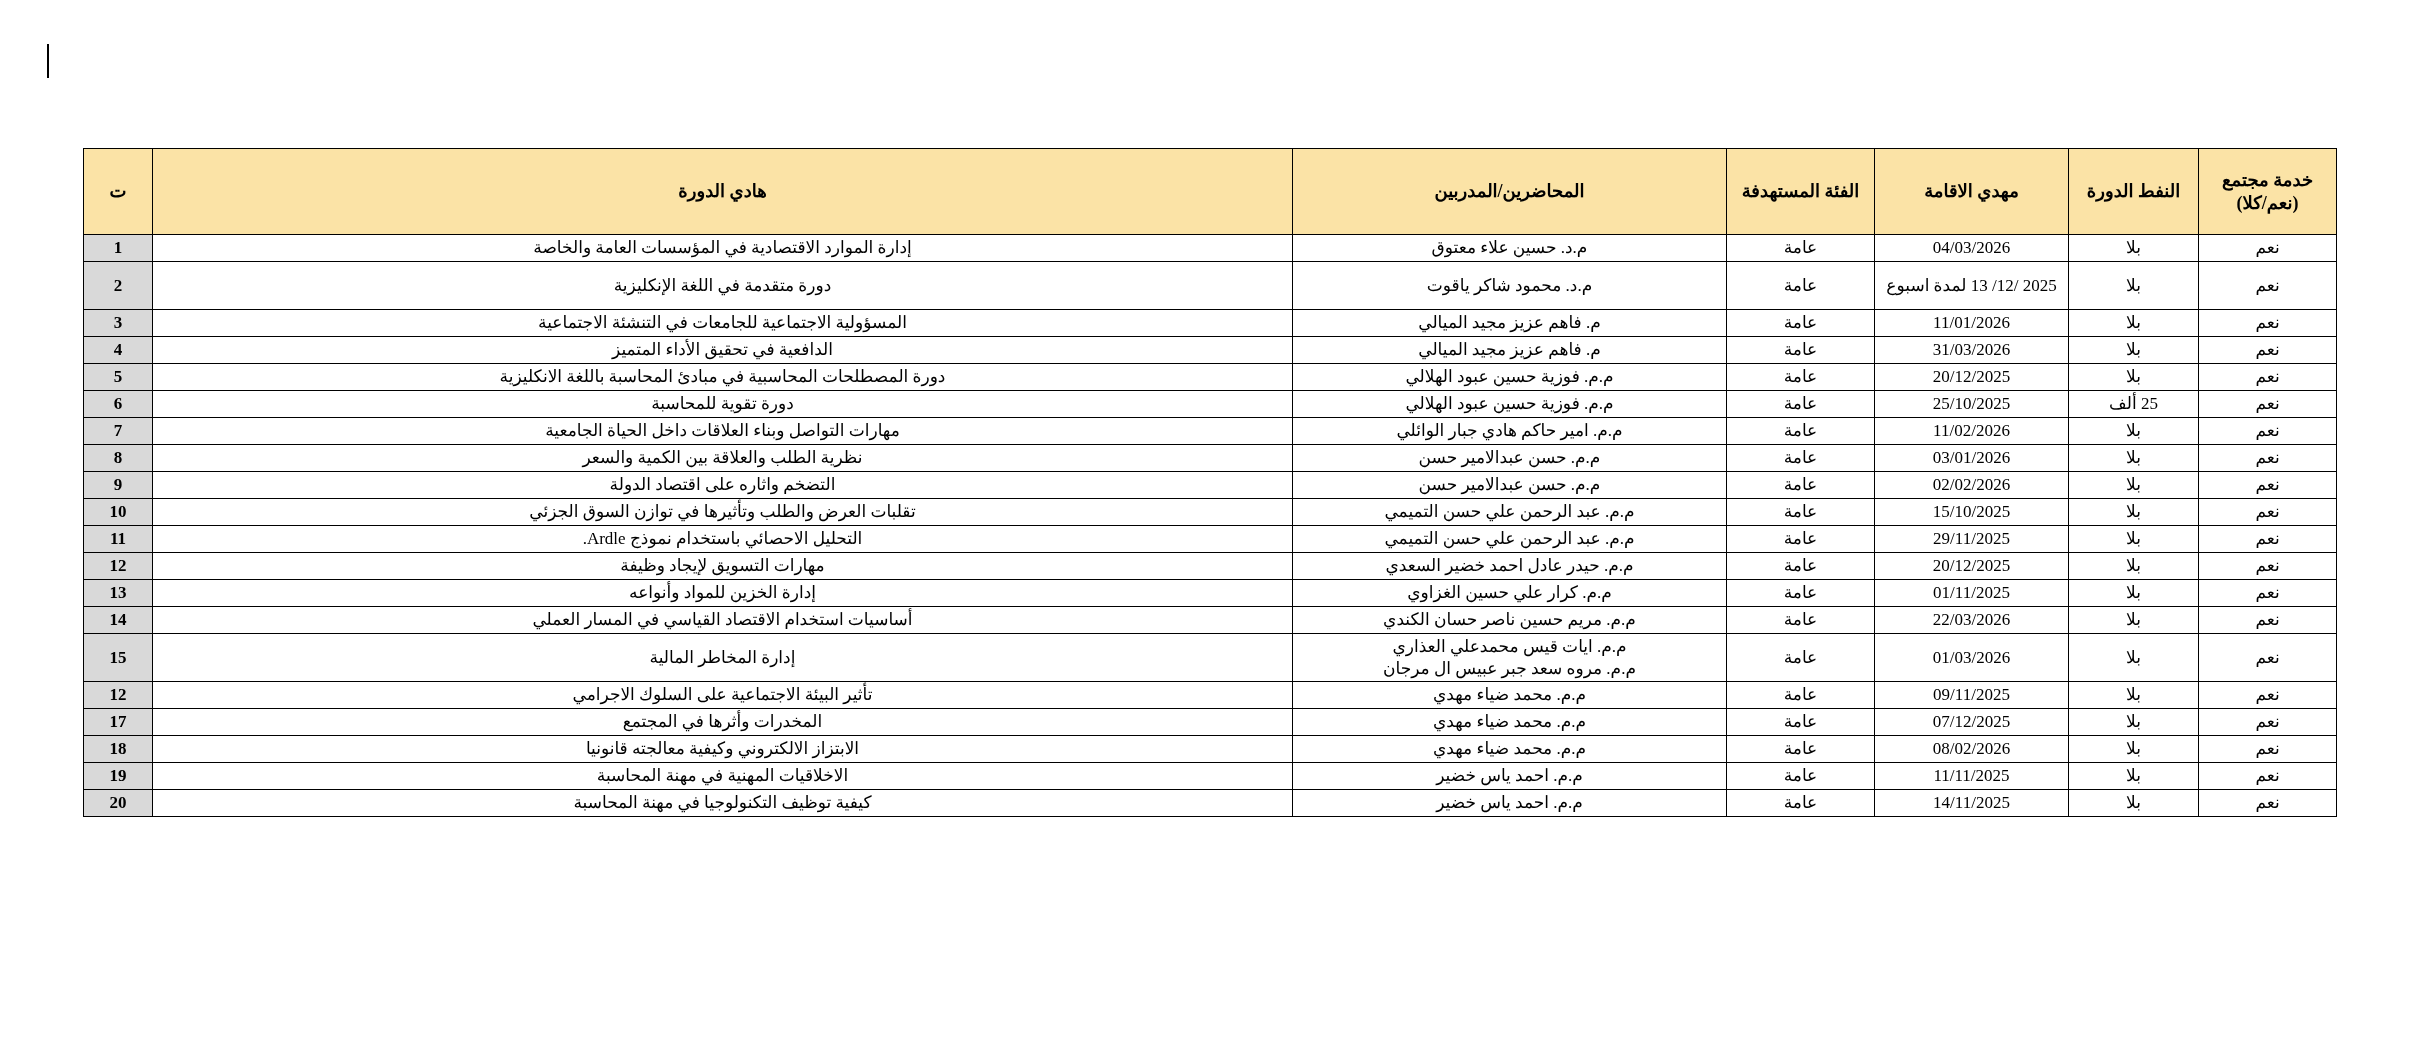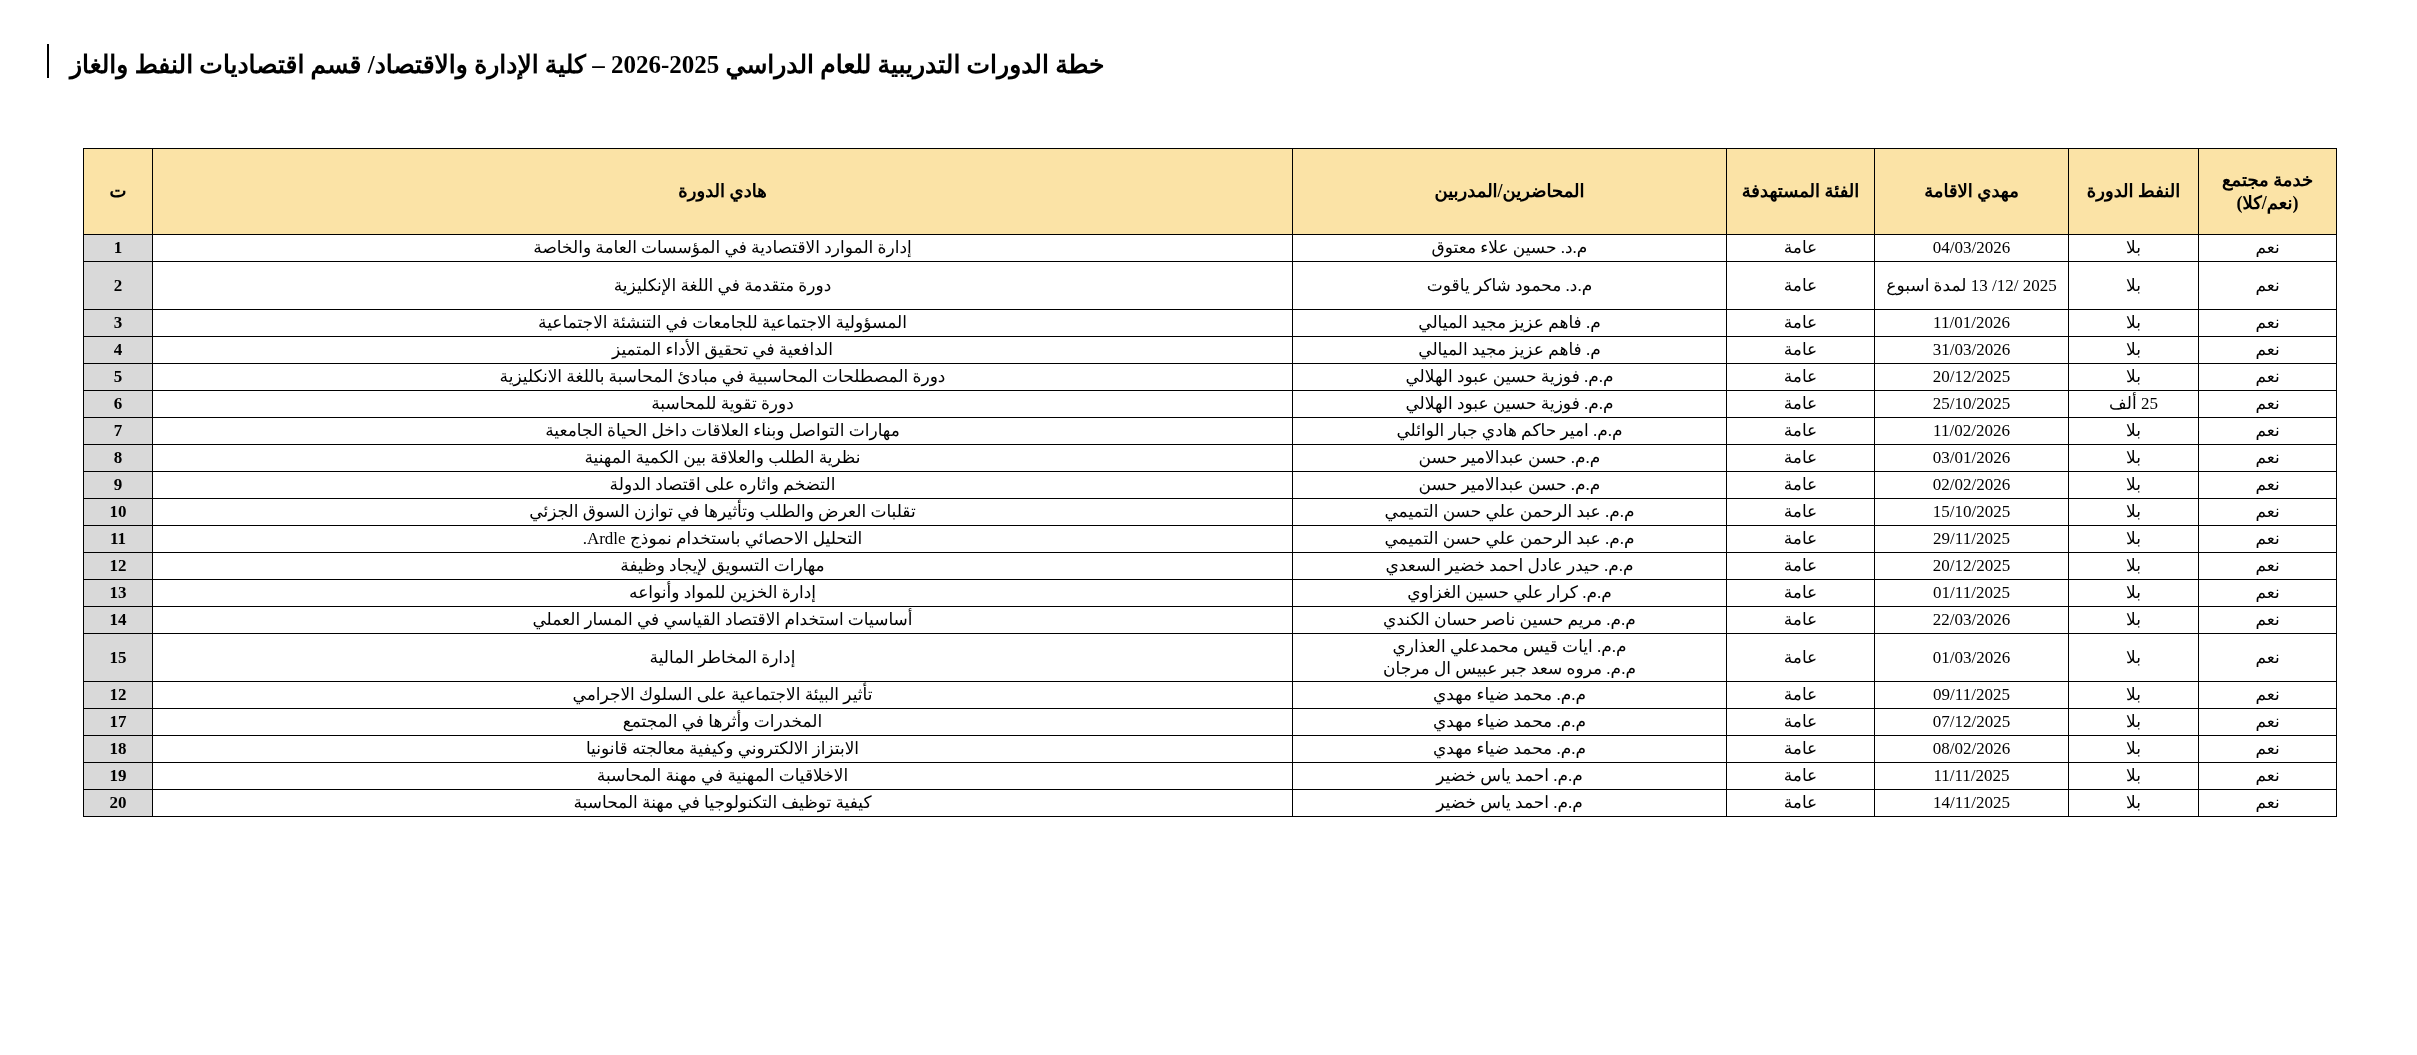--- a/index.html
+++ b/index.html
@@ -93,21 +93,20 @@
     line-height: 1.3;
   }
 </style>
 </head>
 <body>
 
 <div class="page">
 
   <div class="title-bar"></div>
 
-  <div class="doc-title">خطة الدورات التدريبية للعام الدراسي 2025-2026 – كلية الإدارة والاقتصاد/ قسم اقتصاديات النفط والغاز</div>
 
   <div class="table-wrap">
     <table class="plan">
       <colgroup>
         <col class="c-service">
         <col class="c-fee">
         <col class="c-date">
         <col class="c-cat">
         <col class="c-lect">
         <col class="c-title">
@@ -187,21 +186,21 @@
             <td class="multi">م.م. امير حاكم هادي جبار الوائلي</td>
             <td class="ctitle">مهارات التواصل وبناء العلاقات داخل الحياة الجامعية</td>
             <td class="idx">7</td>
           </tr>
           <tr>
             <td>نعم</td>
             <td>بلا</td>
             <td class="multi">03/01/2026</td>
             <td>عامة</td>
             <td class="multi">م.م. حسن عبدالامير حسن</td>
-            <td class="ctitle">نظرية الطلب والعلاقة بين الكمية المهنية</td>
+            <td class="ctitle">نظرية الطلب والعلاقة بين الكمية والسعر</td>
             <td class="idx">8</td>
           </tr>
           <tr>
             <td>نعم</td>
             <td>بلا</td>
             <td class="multi">02/02/2026</td>
             <td>عامة</td>
             <td class="multi">م.م. حسن عبدالامير حسن</td>
             <td class="ctitle">التضخم واثاره على اقتصاد الدولة</td>
             <td class="idx">9</td>

